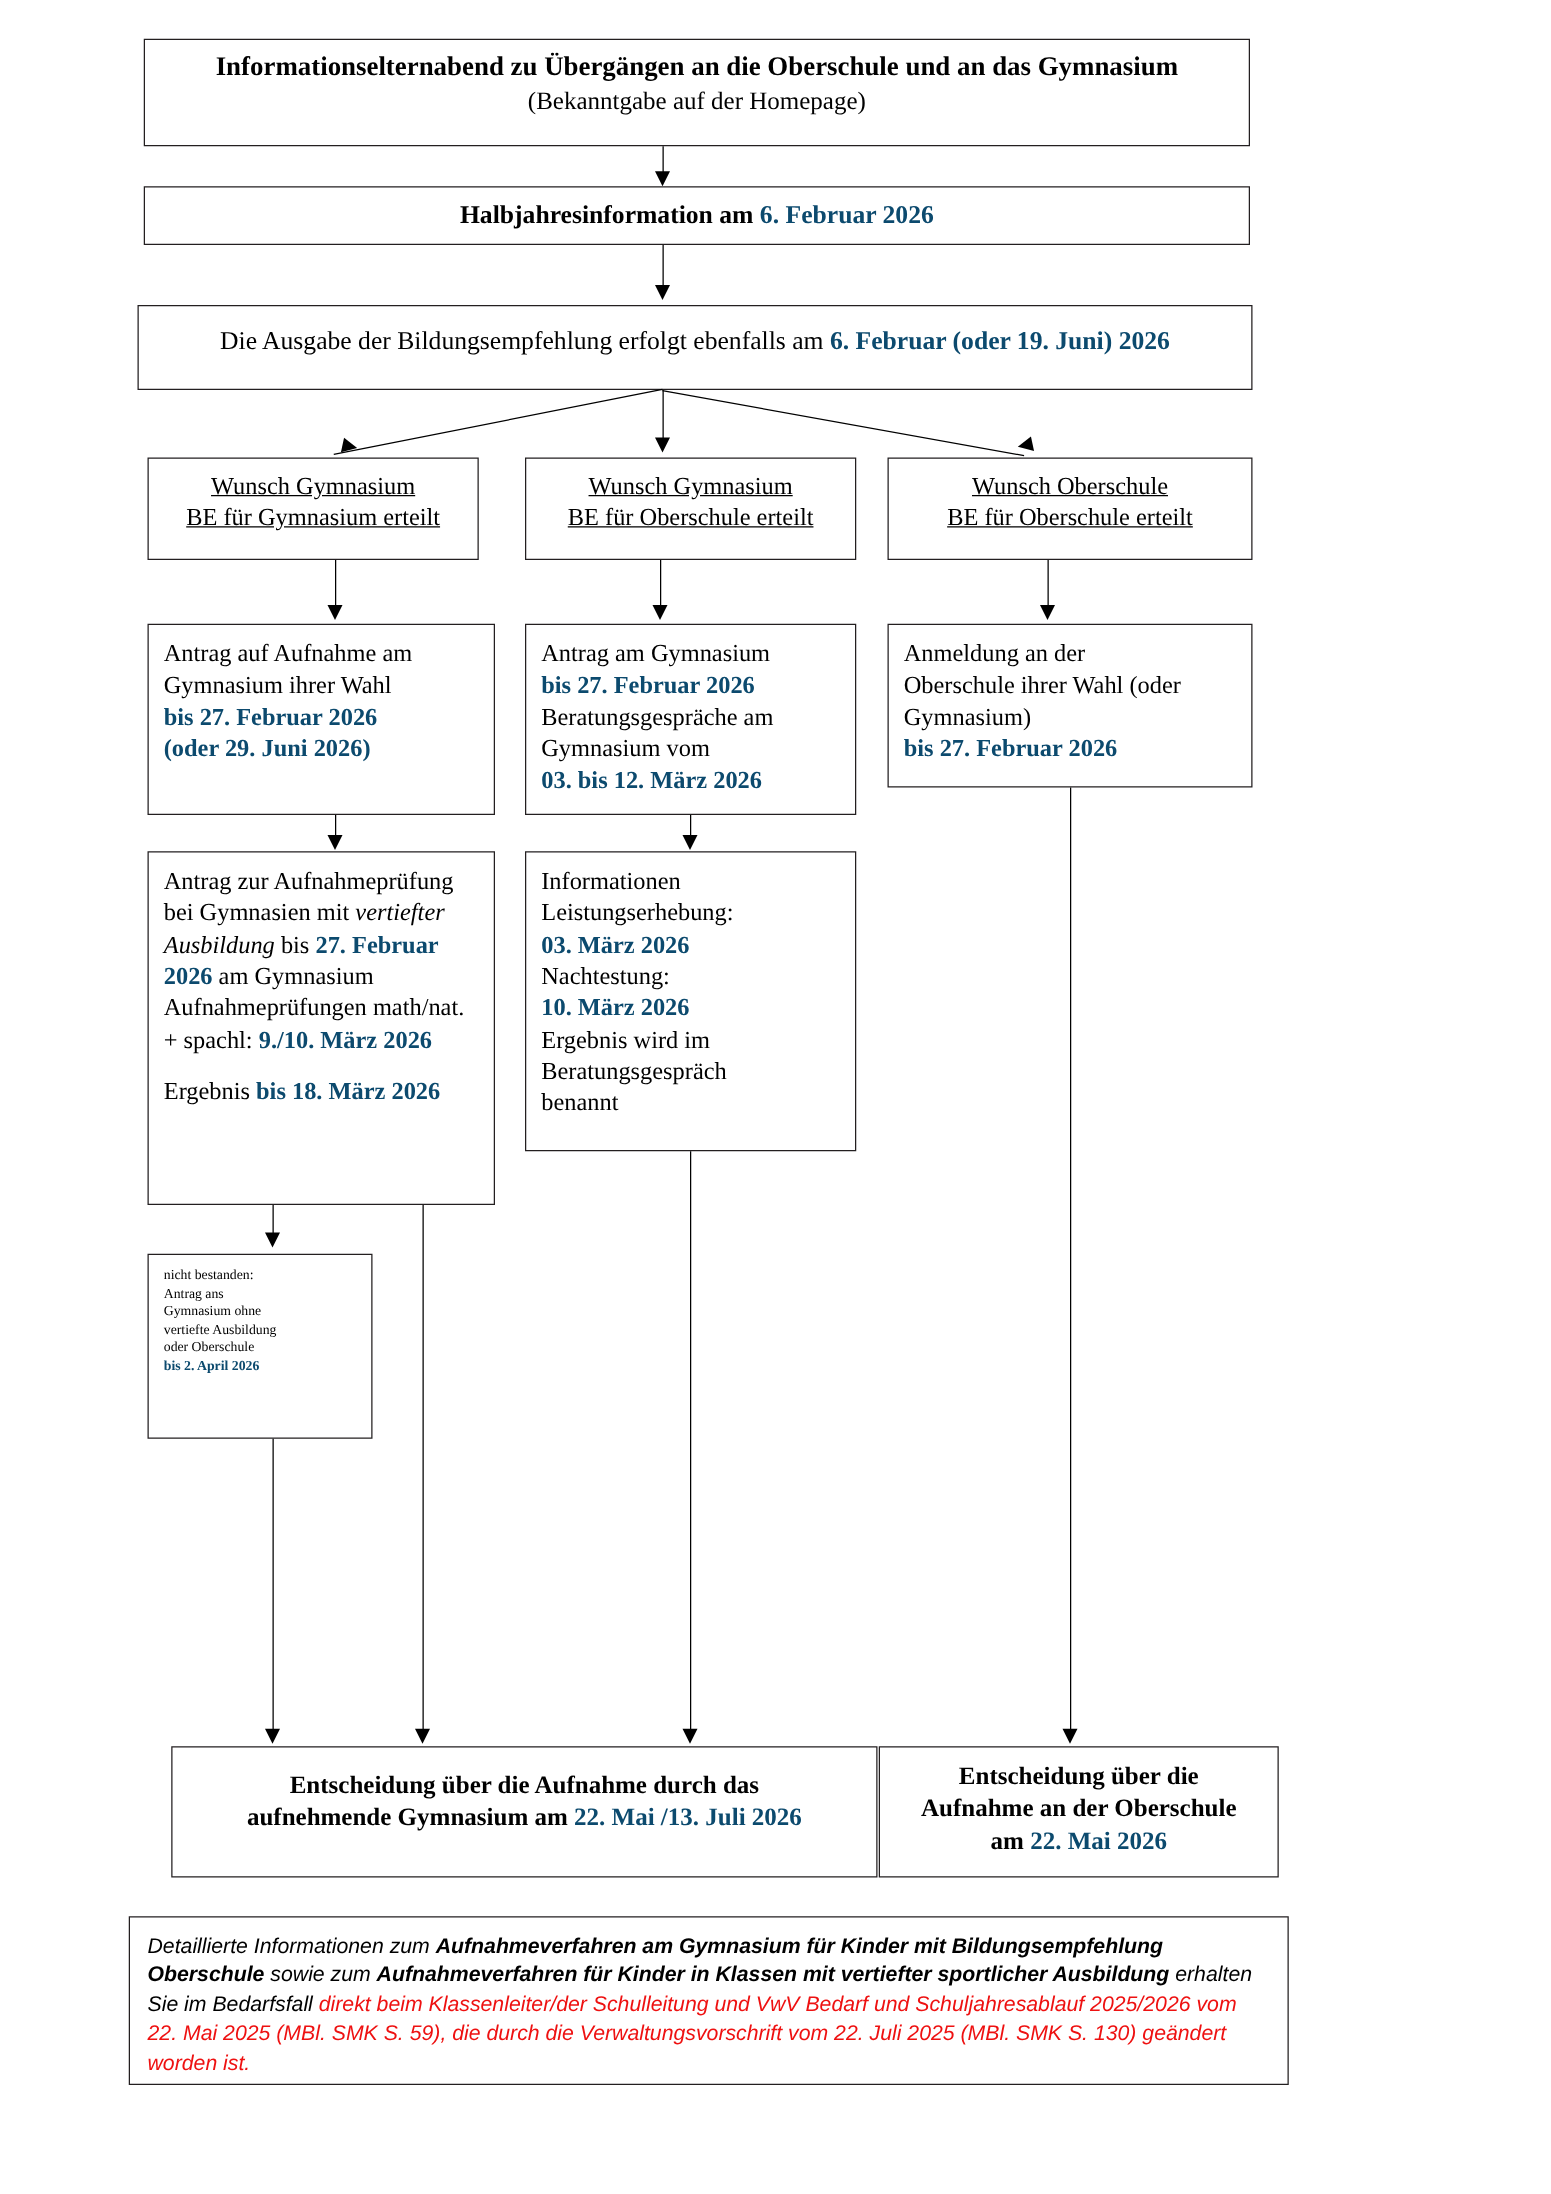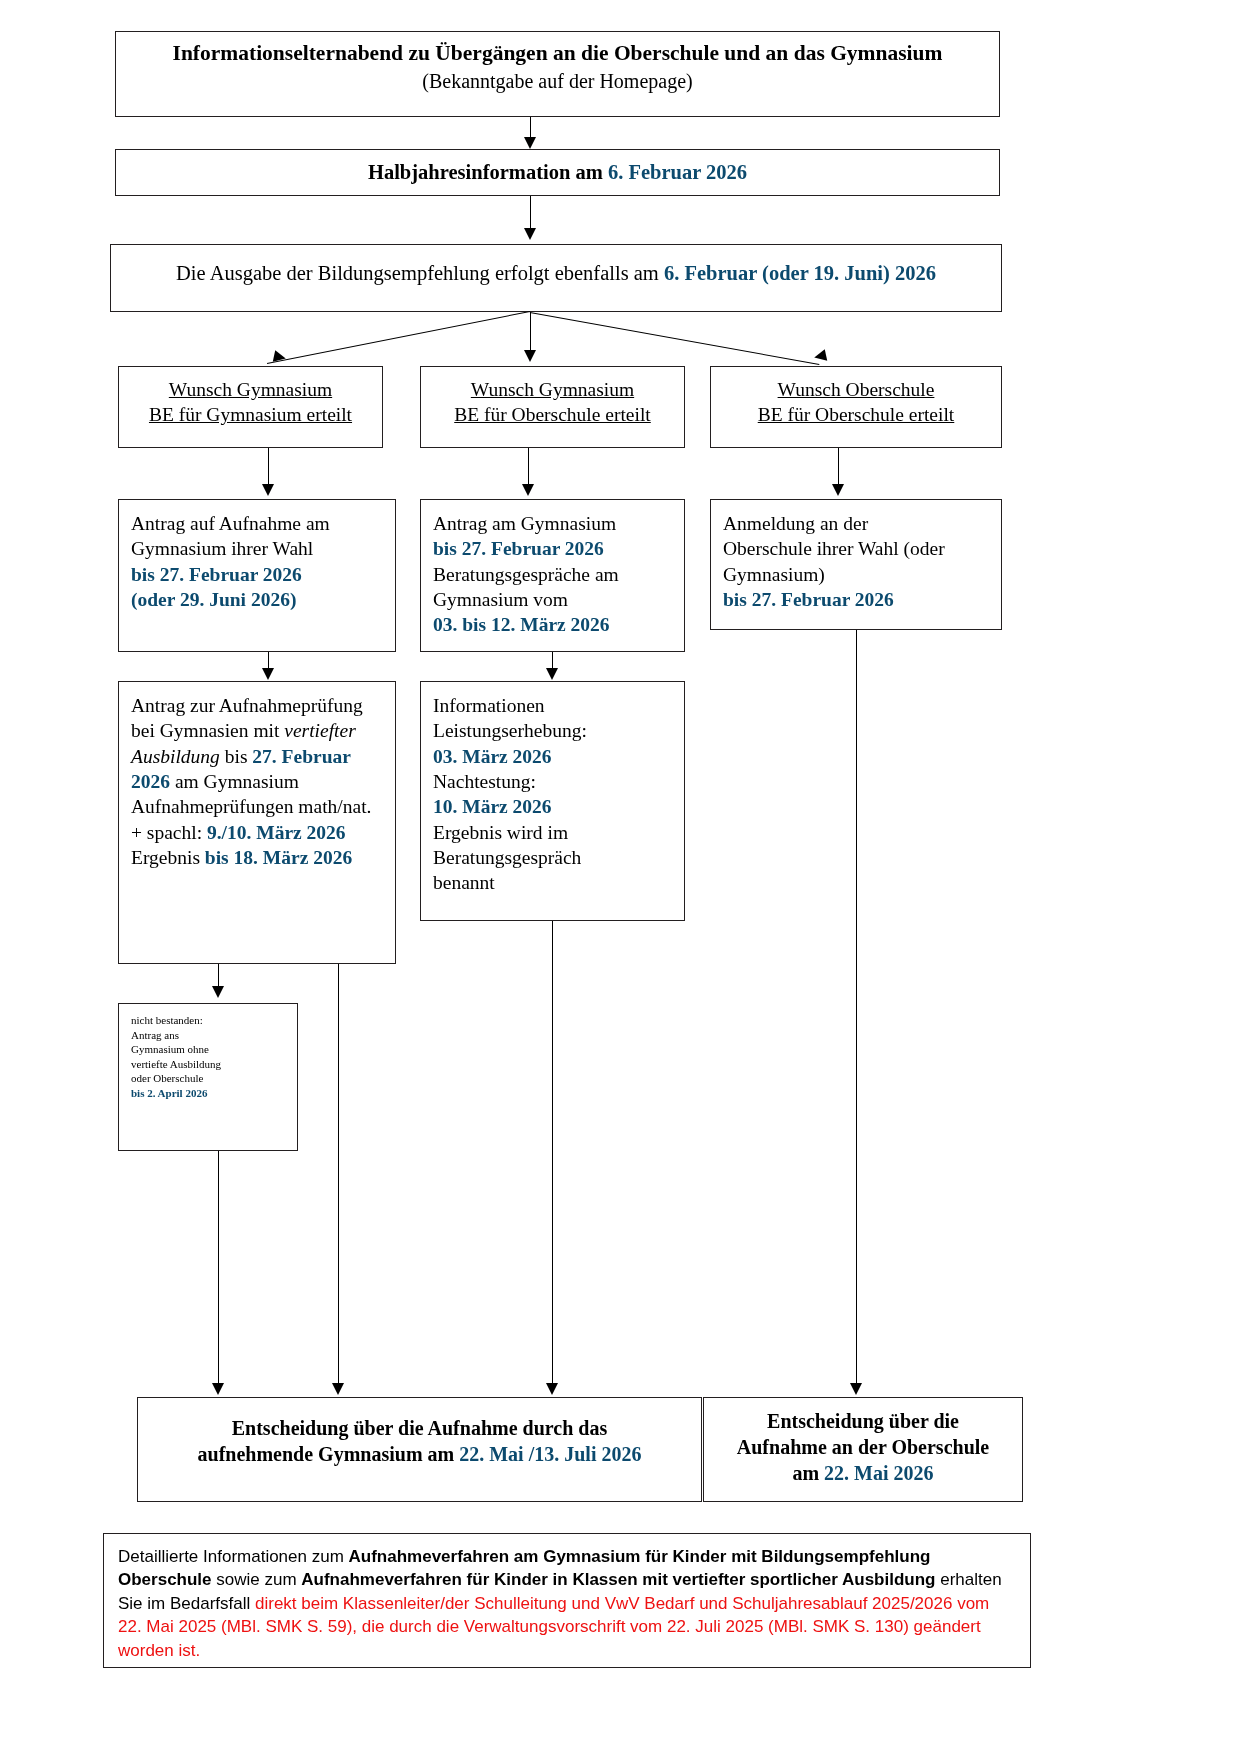--- a/index.html
+++ b/index.html
@@ -149,21 +149,21 @@
   </div>
 
   <div class="vline" style="left:268px;top:652px;height:24px;"></div>
   <div class="arrow-down" style="left:262px;top:668px;"></div>
 
   <div class="vline" style="left:552px;top:652px;height:24px;"></div>
   <div class="arrow-down" style="left:546px;top:668px;"></div>
 
   <div class="box t-body" style="left:118px;top:681px;width:278px;height:283px;padding-top:11px;">
     <span>Antrag zur Aufnahmeprüfung bei Gymnasien mit </span><span class="it">vertiefter Ausbildung</span><span> bis </span><span class="blue">27. Februar 2026</span><span> am Gymnasium Aufnahmeprüfungen math/nat. + spachl: </span><span class="blue">9./10. März 2026</span>
-    <div style="margin-top:0;">
+    <div style="margin-top:16px;">
       <span>Ergebnis </span><span class="blue">bis 18. März 2026</span>
     </div>
   </div>
 
   <div class="box t-body" style="left:420px;top:681px;width:265px;height:240px;padding-top:11px;">
     <div>Informationen</div>
     <div>Leistungserhebung:</div>
     <div class="blue">03. März 2026</div>
     <div>Nachtestung:</div>
     <div class="blue">10. März 2026</div>
@@ -200,17 +200,17 @@
     <div>Entscheidung über die Aufnahme durch das</div>
     <div><span>aufnehmende Gymnasium am </span><span class="blue">22. Mai /13. Juli 2026</span></div>
   </div>
 
   <div class="box ctr t-dec b" style="left:703px;top:1397px;width:320px;height:105px;padding-top:10px;">
     <div>Entscheidung über die</div>
     <div>Aufnahme an der Oberschule</div>
     <div><span>am </span><span class="blue">22. Mai 2026</span></div>
   </div>
 
-  <div class="box t-foot foot-sans" style="left:103px;top:1533px;width:928px;height:135px;padding:11px 14px;line-height:1.38;">
+  <div class="box t-foot foot-sans" style="left:103px;top:1533px;width:928px;height:135px;padding:11px 14px;line-height:1.38;font-style:italic;">
     <span>Detaillierte Informationen zum </span><span class="b">Aufnahmeverfahren am Gymnasium für Kinder mit Bildungsempfehlung Oberschule</span><span> sowie zum </span><span class="b">Aufnahmeverfahren für Kinder in Klassen mit vertiefter sportlicher Ausbildung</span><span> erhalten Sie im Bedarfsfall </span><span class="red">direkt beim Klassenleiter/der Schulleitung und VwV Bedarf und Schuljahresablauf 2025/2026 vom 22. Mai 2025 (MBl. SMK S. 59), die durch die Verwaltungsvorschrift vom 22. Juli 2025 (MBl. SMK S. 130) geändert worden ist.</span>
   </div>
 
 </div>
 
 </body></html>

